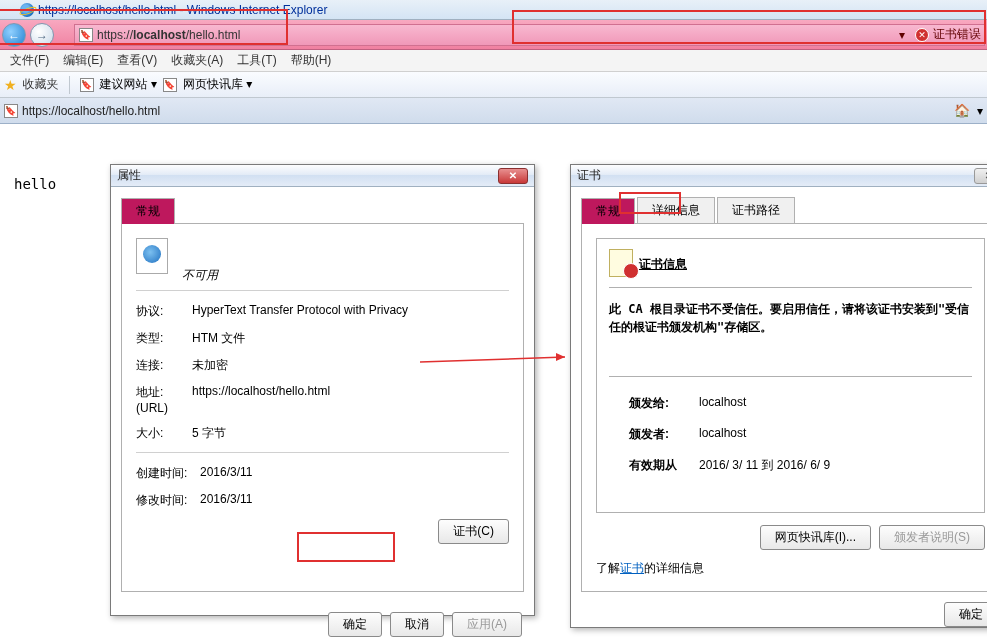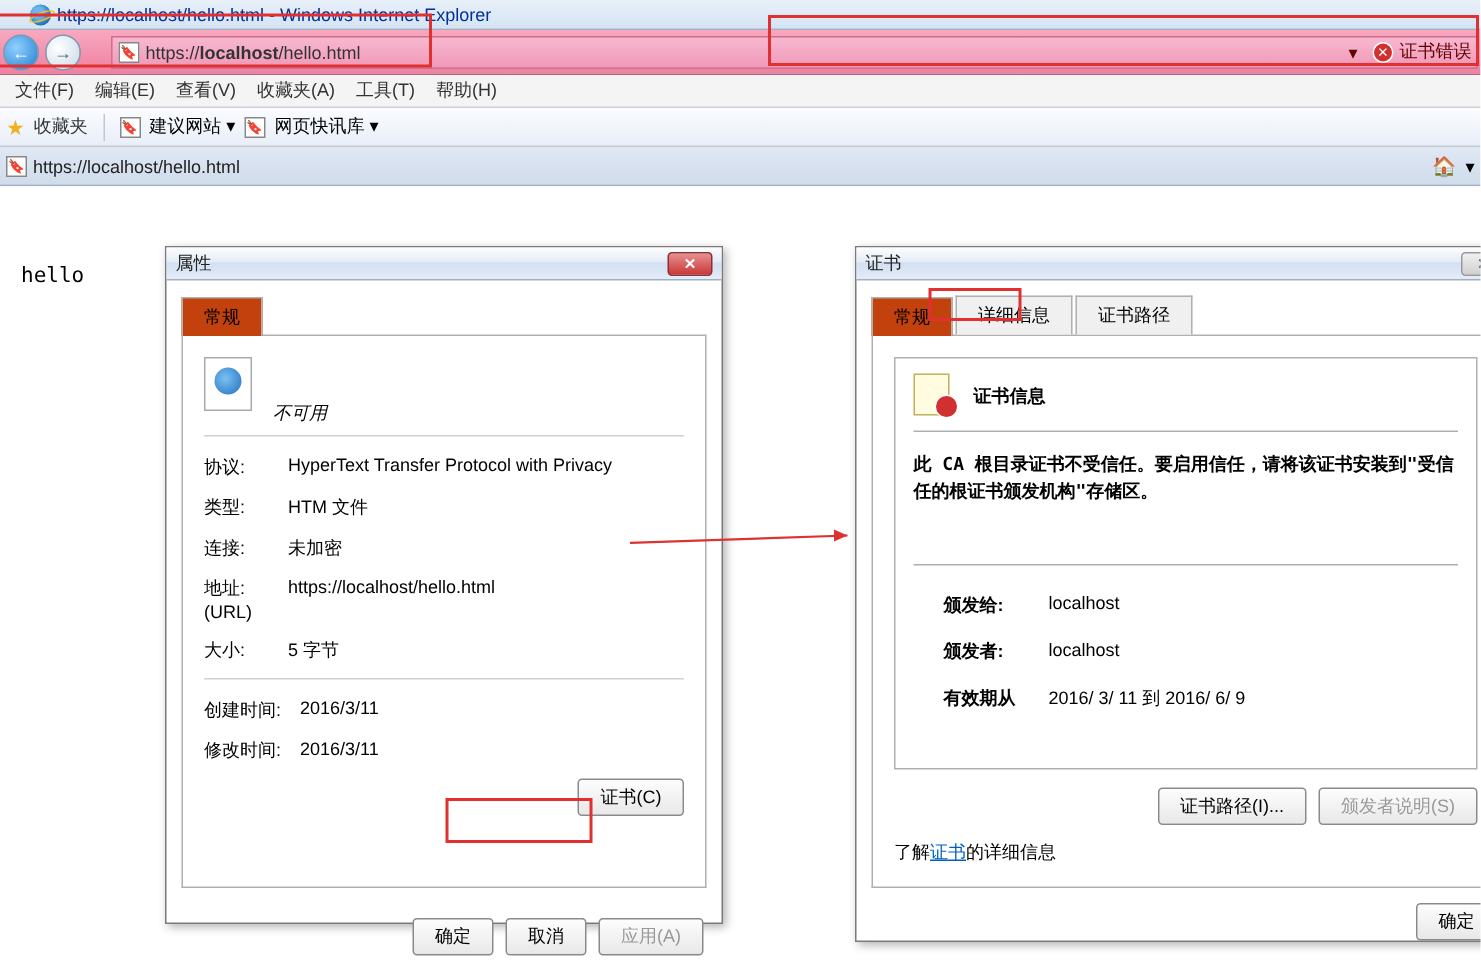--- a/index.html
+++ b/index.html
@@ -46,44 +46,44 @@
 
 .page { position: relative; height: 518px; background: #fff; margin-top: 28px; }
 .hello { position: absolute; left: 14px; top: 24px; font-family: "SimSun", monospace; font-size: 14px; }
 
 
 .dialog { position: absolute; background: #fff; border: 1px solid #7a7a7a; box-shadow: 2px 2px 6px rgba(0,0,0,0.3); }
 .dlg-title { height: 22px; background: linear-gradient(#fdfdfe, #e4ecf7 45%, #d2e0f2 50%, #e4ecf7); border-bottom: 1px solid #a0b0c0; display: flex; align-items: center; padding: 0 6px; color: #222; }
 .dlg-close { margin-left: auto; width: 30px; height: 16px; background: linear-gradient(#e89090, #c83838); border: 1px solid #8a3030; border-radius: 3px; display: flex; align-items: center; justify-content: center; color: #fff; font-size: 10px; font-weight: bold; }
 
 
-.dlg-props { left: 110px; top: 12px; width: 372px; height: 452px; }
+.dlg-props { left: 110px; top: 12px; width: 425px; height: 452px; }
 .props-body { padding: 10px 10px 10px 10px; }
 .tabstrip { display: flex; border-bottom: 1px solid #b0b0b0; }
 .tabstrip .t { padding: 4px 14px; border: 1px solid #b0b0b0; border-bottom: none; background: #fff; margin-right: 2px; }
-.tabstrip .t.active { background: #c2410c; position: relative; top: 1px; }
+.tabstrip .t.active { background: #be185d; position: relative; top: 1px; }
 .tabstrip .t.inactive { background: #f0f0f0; }
 .props-panel { border: 1px solid #b0b0b0; border-top: none; padding: 14px 14px 10px 14px; height: 368px; }
 .props-row { display: flex; margin-bottom: 10px; font-family: "SimSun", monospace; }
 .props-row .k { width: 56px; color: #000; }
 .props-row .v { flex: 1; color: #000; }
 .props-icon { width: 32px; height: 36px; border: 1px solid #aaa; background: #fff; display: flex; align-items: center; justify-content: center; font-size: 10px; margin-bottom: 10px; position: relative; }
 .props-icon::before { content: ""; position: absolute; top: 6px; left: 6px; width: 18px; height: 18px; border-radius: 50%; background: radial-gradient(circle at 40% 40%, #7cc0f0, #2070c0); }
 .hr { border: none; border-top: 1px solid #d0d0d0; margin: 6px 0 12px 0; }
 .cert-btn-row { text-align: right; }
 .btn { display: inline-block; padding: 3px 14px; background: linear-gradient(#fdfdfd, #e8e8e8); border: 1px solid #8a8a8a; border-radius: 3px; font-family: "SimSun", sans-serif; }
 .btn.disabled { color: #999; }
 .dlg-footer { display: flex; justify-content: flex-end; gap: 8px; padding: 10px 12px; }
 
 
 .dlg-cert { left: 570px; top: 12px; width: 441px; height: 464px; }
 .cert-body { padding: 10px 10px 0 10px; }
 .cert-panel { border: 1px solid #b0b0b0; border-top: none; padding: 14px; height: 368px; display: flex; flex-direction: column; }
 .cert-info-box { border: 1px solid #b0b0b0; padding: 10px 12px 16px 12px; flex: 1; }
-.cert-info-hdr { display: flex; align-items: center; gap: 10px; margin-bottom: 8px; }
+.cert-info-hdr { display: flex; align-items: center; margin-bottom: 8px; text-decoration: underline; }
 .cert-info-icon { width: 30px; height: 30px; position: relative; }
 .cert-info-icon::before { content: ""; position: absolute; width: 22px; height: 26px; left: 0; top: 0; background: #fffce0; border: 1px solid #c0b060; }
 .cert-info-icon::after { content: ""; position: absolute; width: 14px; height: 14px; border-radius: 50%; background: #d03030; right: 0; bottom: 0; border: 1px solid #fff; }
 .cert-info-title { font-weight: bold; }
 .cert-info-hr { border: none; border-top: 1px solid #b0b0b0; margin: 6px 0 12px 0; }
 .cert-msg { font-family: "SimSun", monospace; line-height: 1.5; margin-bottom: 40px; font-weight: bold; }
 .cert-info-hr2 { border: none; border-top: 1px solid #b0b0b0; margin: 0 0 18px 0; }
 .cert-field { display: flex; margin-bottom: 14px; font-family: "SimSun", monospace; padding-left: 20px; }
 .cert-field .ck { width: 70px; font-weight: bold; }
 .cert-field .cv { flex: 1; }
@@ -236,21 +236,21 @@
           <div class="cert-field">
               <span class="ck">颁发者:</span>
               <span class="cv">localhost</span>
             </div>
           <div class="cert-field">
               <span class="ck">有效期从</span>
               <span class="cv">2016/ 3/ 11  到   2016/ 6/ 9</span>
             </div>
         </div>
         <div class="cert-btn-area">
-          <span class="btn">证书路径(I)...</span>
+          <span class="btn">网页快讯库(I)...</span>
           <span class="btn disabled">颁发者说明(S)</span>
         </div>
         <div class="learn-more">
           <span>了解</span><a href="#">证书</a><span>的详细信息</span>
         </div>
       </div>
     </div>
     <div class="dlg-footer">
       <span class="btn">确定</span>
     </div>

